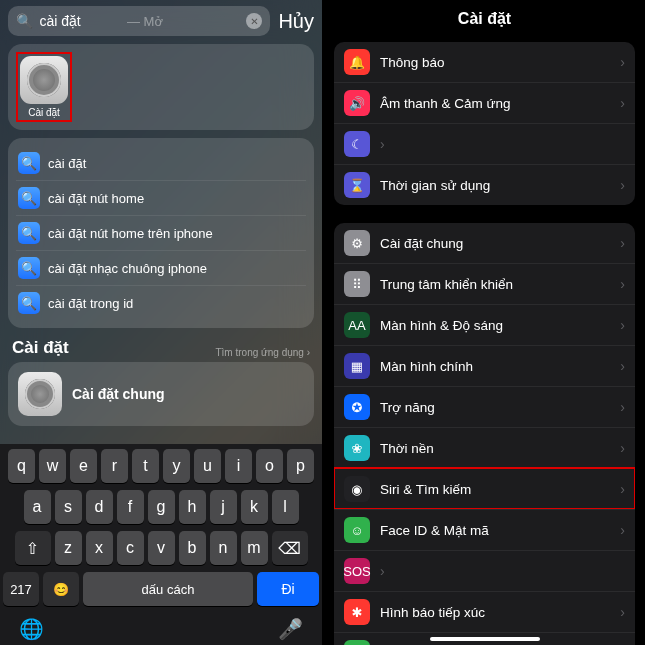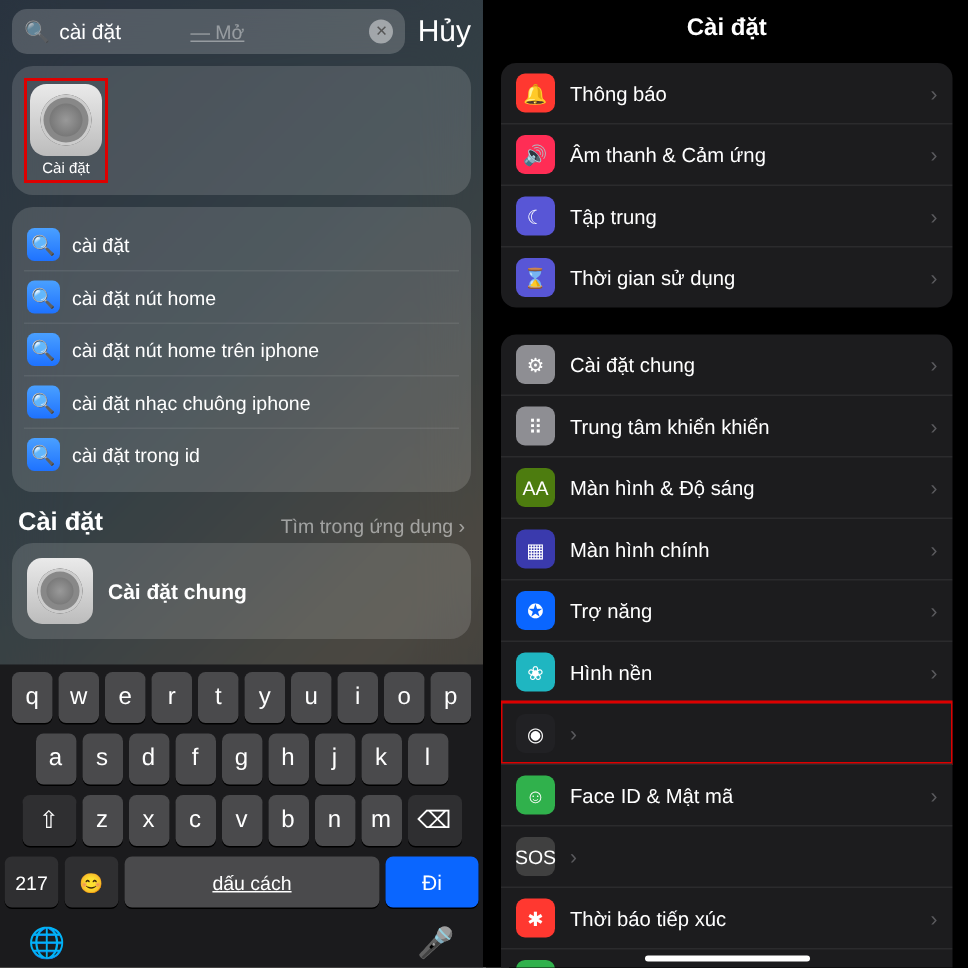--- a/index.html
+++ b/index.html
@@ -8,47 +8,47 @@
   .phone { position:relative; overflow:hidden; }
   .phone.left { width:322px; height:645px; background:linear-gradient(135deg,#2d3a4a 0%,#3b4a52 40%,#5a564d 70%,#3a3a3a 100%); }
   .phone.right { width:321px; height:645px; background:#000; }
   
   .blur-overlay { position:absolute; inset:0; backdrop-filter: blur(20px); background:rgba(30,30,30,0.25); }
   .left-content { position:relative; padding:6px 8px 0 8px; color:#fff; font-size:13px; }
   .searchbar-row { display:flex; align-items:center; gap:8px; }
   .searchbar { flex:1; background:rgba(255,255,255,0.18); border-radius:10px; height:30px; display:flex; align-items:center; padding:0 8px; }
   .searchbar span.icon { color:rgba(255,255,255,0.6); font-size:14px; margin-right:6px; }
   .searchbar .text { color:#fff; font-size:14px; flex:1; }
-  .searchbar .hint { color:rgba(255,255,255,0.4); font-size:13px; margin-left:4px;text-decoration:underline; }
+  .searchbar .hint { color:rgba(255,255,255,0.4); font-size:13px; margin-left:4px; }
   .clear-btn { width:16px; height:16px; border-radius:50%; background:rgba(255,255,255,0.45); display:flex; align-items:center;justify-content:center; color:#555; font-size:10px; }
   .cancel { color:#fff; font-size:20px; }
   .card { margin-top:8px; background:rgba(255,255,255,0.14); border-radius:14px; padding:8px; }
   .app-tile { width:56px; text-align:center; }
   .app-tile.highlight { border:2px solid #d00; padding:2px; }
   .app-icon-big { width:48px; height:48px; border-radius:11px; background:linear-gradient(#eaeaea,#bcbcbc); display:flex; align-items:center;justify-content:center; margin:0 auto; }
   .gear { width:34px; height:34px; border-radius:50%; background:radial-gradient(circle,#999 0%,#666 70%); box-shadow:inset 0 0 0 2px #ccc, inset 0 0 0 6px #888; }
   .app-tile .lbl { font-size:10px; color:#fff; margin-top:3px; }
   .sugg-row { display:flex; align-items:center; padding:6px 2px; border-top:0.5px solid rgba(255,255,255,0.08); }
   .sugg-row:first-child { border-top:none; }
   .sugg-icon { width:22px; height:22px; border-radius:5px; background:linear-gradient(#4aa0ff,#1e72ff); display:flex; align-items:center;justify-content:center; margin-right:8px; color:#fff; font-size:13px; }
   .sugg-txt { color:#fff; font-size:13px; }
   .section-hdr { display:flex; justify-content:space-between; align-items:flex-end; margin:10px 4px 4px 4px; }
   .section-hdr .t { color:#fff; font-size:17px; font-weight:600; }
-  .section-hdr .r { color:rgba(255,255,255,0.5); font-size:13px; }
+  .section-hdr .r { color:rgba(255,255,255,0.5); font-size:10px; }
   .result-card { background:rgba(255,255,255,0.14); border-radius:14px; padding:10px; display:flex; align-items:center; gap:10px; }
   .result-icon { width:44px; height:44px; border-radius:10px; background:linear-gradient(#eaeaea,#bcbcbc); display:flex; align-items:center;justify-content:center; }
   .result-icon .gear { width:30px; height:30px; }
   .result-txt { color:#fff; font-size:14px; font-weight:600; }
   
   .keyboard { position:absolute; left:0; right:0; bottom:0; background:#1b1b1d; padding:5px 3px 4px 3px; }
   .krow { display:flex; justify-content:center; gap:4px; margin-bottom:7px; }
   .key { background:#4a4a4c; color:#fff; border-radius:5px; height:34px; display:flex; align-items:center;justify-content:center; font-size:16px; box-shadow:0 1px 0 #000; }
   .key.ch { width:27px; }
   .key.wide { width:36px; background:#2f2f31; }
-  .key.space { flex:1; background:#4a4a4c; font-size:13px;text-decoration:underline; }
+  .key.space { flex:1; background:#4a4a4c; font-size:13px; }
   .key.ret { width:62px; background:#0a66ff; font-size:14px; }
   .key.num { width:36px; background:#2f2f31; font-size:13px; }
   .bottom-row { display:flex; align-items:center; justify-content:space-between; padding:4px 16px 0 16px; }
   .bottom-row .bicon { color:#fff; font-size:20px; }
   
   .rhdr { text-align:center; color:#fff; font-size:16px; font-weight:600; padding:10px 0 14px 0; }
   .group { background:#1c1c1e; border-radius:10px; margin:0 10px 18px 10px; overflow:hidden; }
   .row { display:flex; align-items:center; padding:7px 10px; border-top:0.5px solid #2b2b2d; position:relative; }
   .row:first-child { border-top:none; }
   .row.highlight { outline:2px solid #d00; outline-offset:-1px; }
@@ -177,76 +177,76 @@
           <div class="rlbl">Thông báo</div>
           <div class="chev">›</div>
         </div>
         <div class="row">
           <div class="ricon" style="background:#ff2d55">🔊</div>
           <div class="rlbl">Âm thanh &amp; Cảm ứng</div>
           <div class="chev">›</div>
         </div>
         <div class="row">
           <div class="ricon" style="background:#5856d6">☾</div>
-          <div class="rlbl">Tập trung</div>
           <div class="chev">›</div>
         </div>
         <div class="row">
           <div class="ricon" style="background:#5856d6">⌛</div>
           <div class="rlbl">Thời gian sử dụng</div>
           <div class="chev">›</div>
         </div>
       </div>
     <div class="group" id="g2">
         <div class="row">
           <div class="ricon" style="background:#8e8e93">⚙</div>
           <div class="rlbl">Cài đặt chung</div>
           <div class="chev">›</div>
         </div>
         <div class="row">
           <div class="ricon" style="background:#8e8e93">⠿</div>
           <div class="rlbl">Trung tâm khiển khiển</div>
           <div class="chev">›</div>
         </div>
         <div class="row">
-          <div class="ricon" style="background:#4d7c0f">AA</div>
+          <div class="ricon" style="background:#14532d">AA</div>
           <div class="rlbl">Màn hình &amp; Độ sáng</div>
           <div class="chev">›</div>
         </div>
         <div class="row">
           <div class="ricon" style="background:#3a3aad">▦</div>
           <div class="rlbl">Màn hình chính</div>
           <div class="chev">›</div>
         </div>
         <div class="row">
           <div class="ricon" style="background:#0a66ff">✪</div>
           <div class="rlbl">Trợ năng</div>
           <div class="chev">›</div>
         </div>
         <div class="row">
           <div class="ricon" style="background:#1fb6c1">❀</div>
-          <div class="rlbl">Hình nền</div>
+          <div class="rlbl">Thời nền</div>
           <div class="chev">›</div>
         </div>
         <div class="row highlight">
           <div class="ricon" style="background:#212124">◉</div>
+          <div class="rlbl">Siri &amp; Tìm kiếm</div>
           <div class="chev">›</div>
         </div>
         <div class="row">
           <div class="ricon" style="background:#30b14c">☺</div>
           <div class="rlbl">Face ID &amp; Mật mã</div>
           <div class="chev">›</div>
         </div>
         <div class="row">
-          <div class="ricon" style="background:#404040">SOS</div>
+          <div class="ricon" style="background:#be185d">SOS</div>
           <div class="chev">›</div>
         </div>
         <div class="row">
           <div class="ricon" style="background:#ff3830">✱</div>
-          <div class="rlbl">Thời báo tiếp xúc</div>
+          <div class="rlbl">Hình báo tiếp xúc</div>
           <div class="chev">›</div>
         </div>
         <div class="row">
           <div class="ricon" style="background:#30b14c">▮</div>
         </div>
       </div>
     <div class="home-ind"></div>
   </div>
 </div>
 

